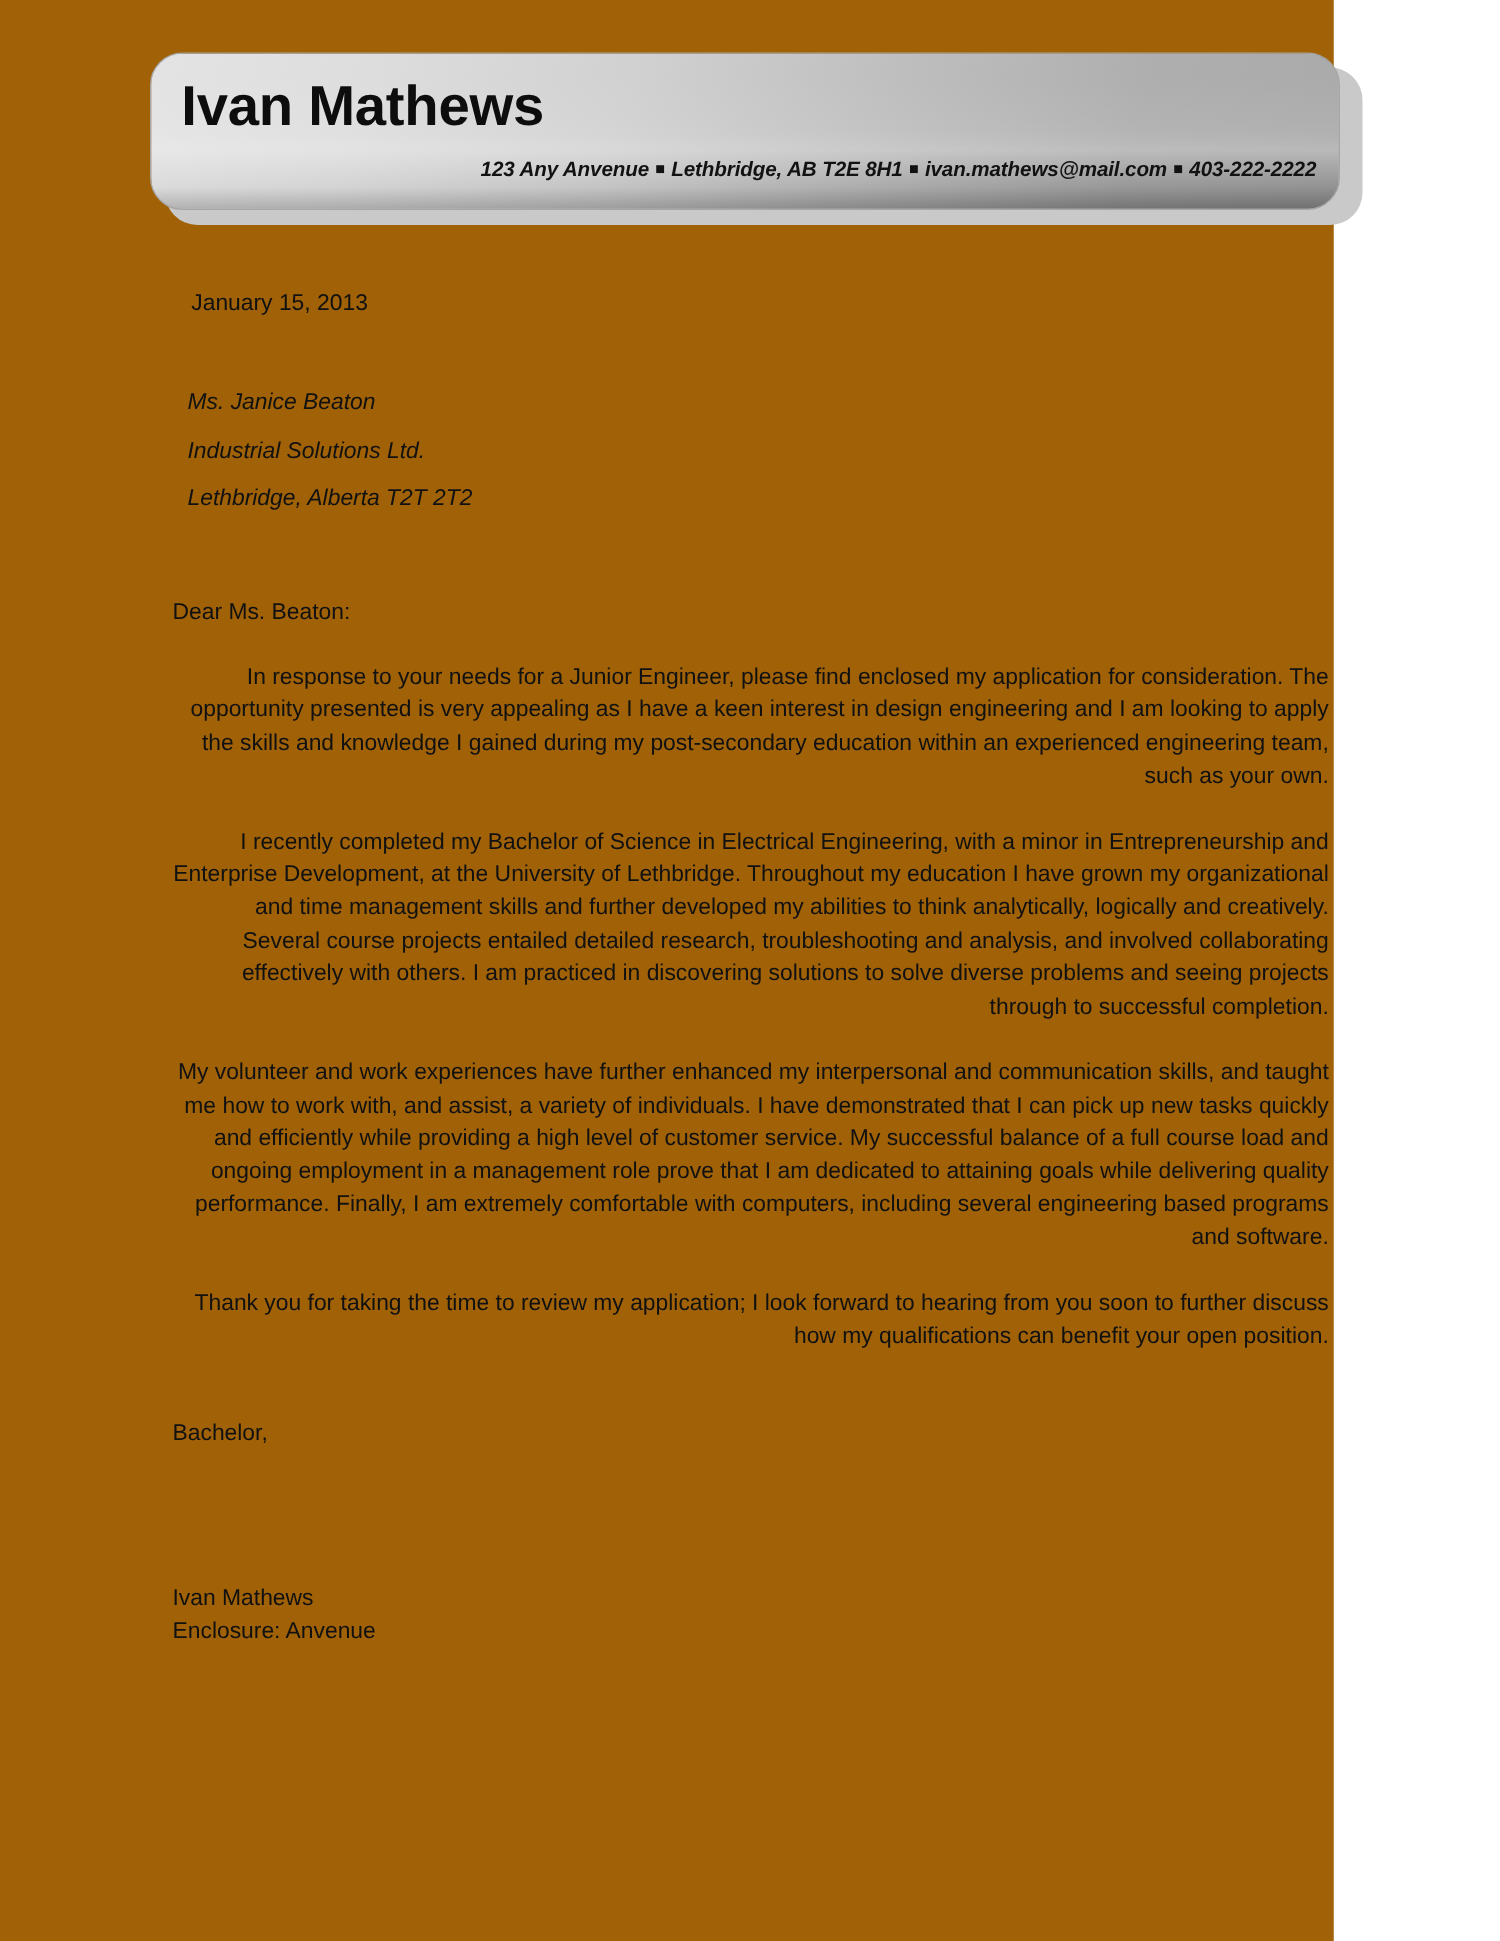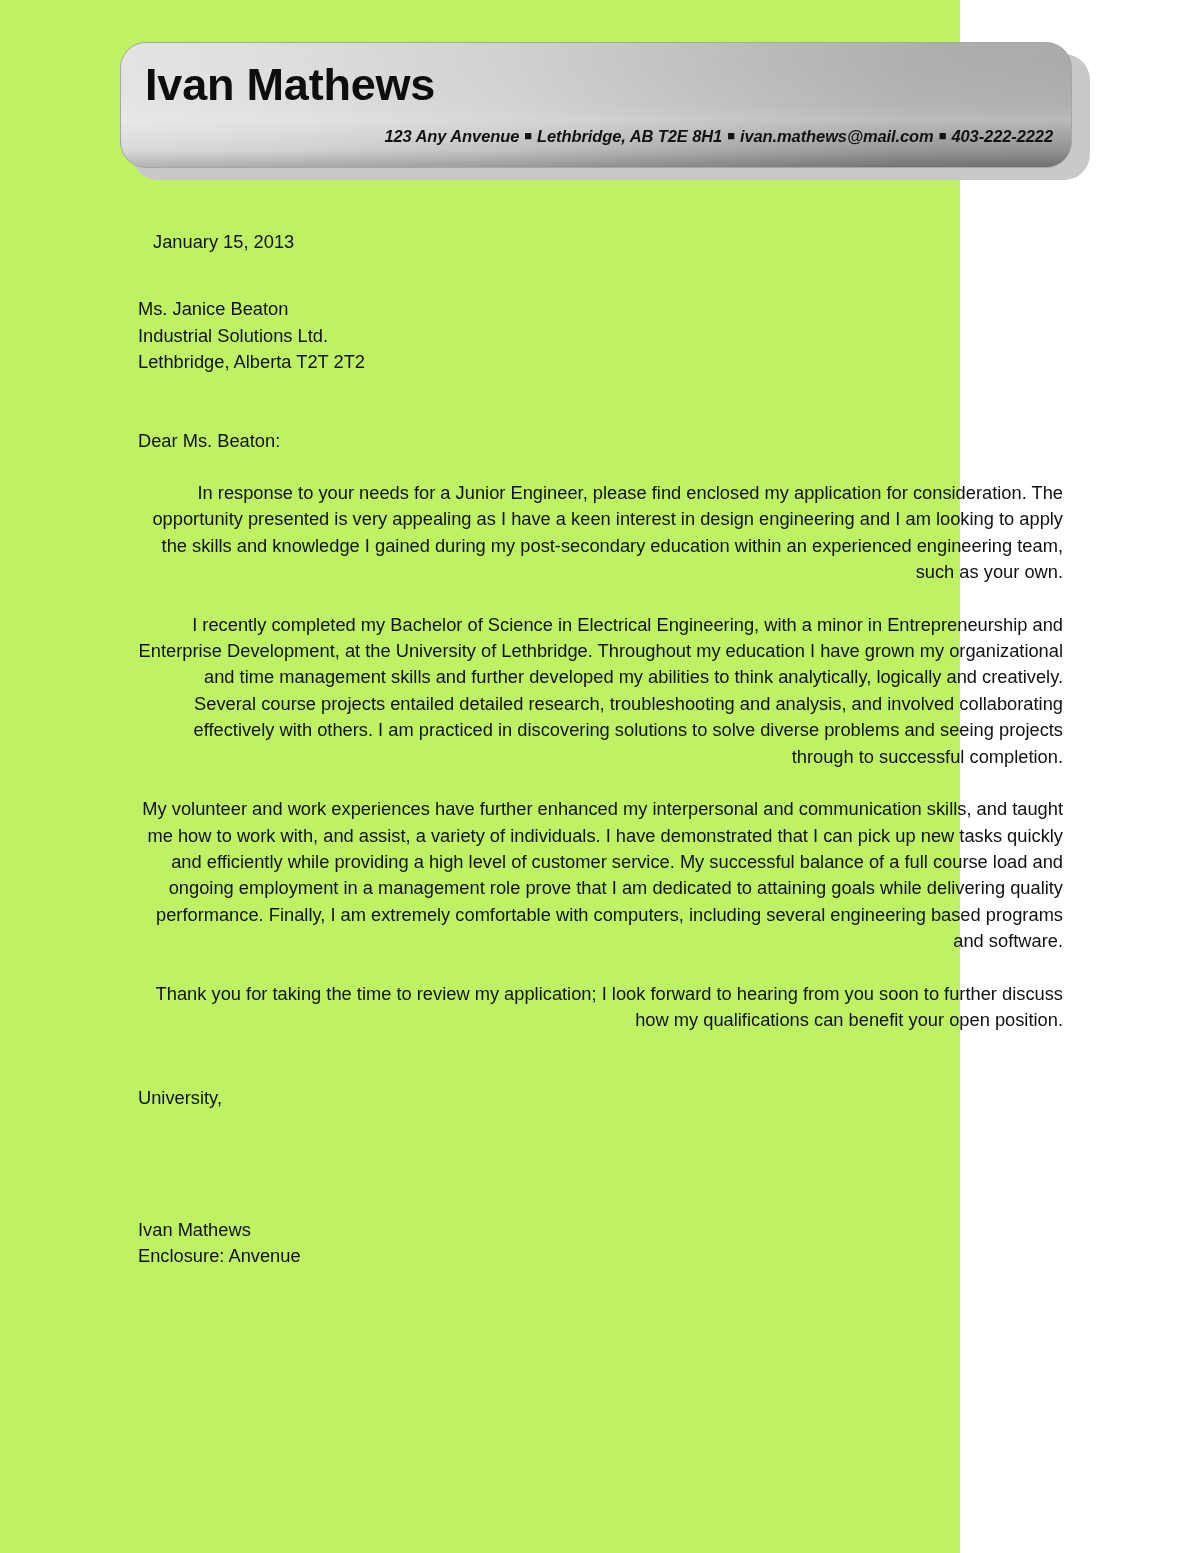--- a/index.html
+++ b/index.html
@@ -11,23 +11,23 @@
     width: 1200px;
     height: 1553px;
     font-family: "Liberation Sans", sans-serif;
     color: #000000;
     position: relative;
     overflow: hidden;
   }
 
   .page {
     position: relative;
-    width: 960px;
+    width: 1067px;
     height: 1553px;
-    background: #bef264;
+    background: #a16207;
   }
 
   
   .header-banner-wrap {
     position: absolute;
     left: 120px;
     top: 42px;
     width: 970px;
     height: 140px;
   }
@@ -117,21 +117,21 @@
     width: 925px;
     font-size: 18.3px;
     line-height: 26.4px;
     color: #111111;
   }
   .spacer-md { height: 26px; }
   .spacer-lg { height: 52px; }
   .spacer-xl { height: 105px; }
 
   .date-line { margin: 15px; }
-  .recipient-line { margin: 0; }
+  .recipient-line { margin: 12px; font-style: italic; }
   .salutation {
     margin: 0;
     font-weight: normal;
   }
   .para {
     margin: 0;
     text-align: right;
   }
   .sign-line { margin: 0; }
 </style>
@@ -180,21 +180,21 @@
     <div class="spacer-md"></div>
 
     <p class="para">My volunteer and work experiences have further enhanced my interpersonal and communication skills, and taught me how to work with, and assist, a variety of individuals.  I have demonstrated that I can pick up new tasks quickly and efficiently while providing a high level of customer service.  My successful balance of a full course load and ongoing employment in a management role prove that I am dedicated to attaining goals while delivering quality performance.   Finally, I am extremely comfortable with computers, including several engineering based programs and software.</p>
 
     <div class="spacer-md"></div>
 
     <p class="para">Thank you for taking the time to review my application; I look forward to hearing from you soon to further discuss how my qualifications can benefit your open position.</p>
 
     <div class="spacer-lg"></div>
 
-    <p class="sign-line">University,</p>
+    <p class="sign-line">Bachelor,</p>
 
     <div class="spacer-xl"></div>
 
     <p class="sign-line">Ivan Mathews</p>
     <p class="sign-line">Enclosure: Anvenue</p>
 
   </div>
 
 </div>
 

